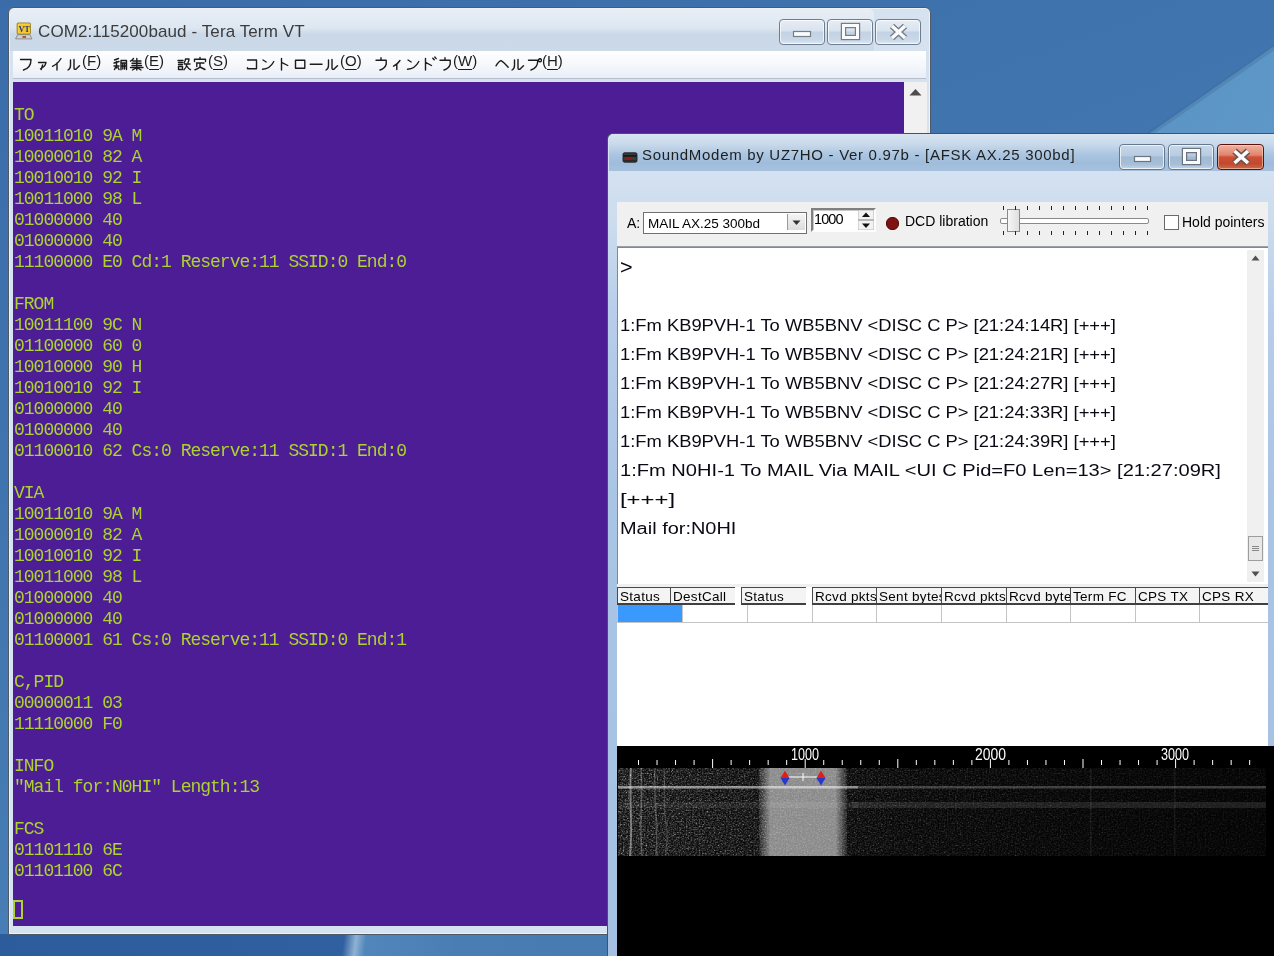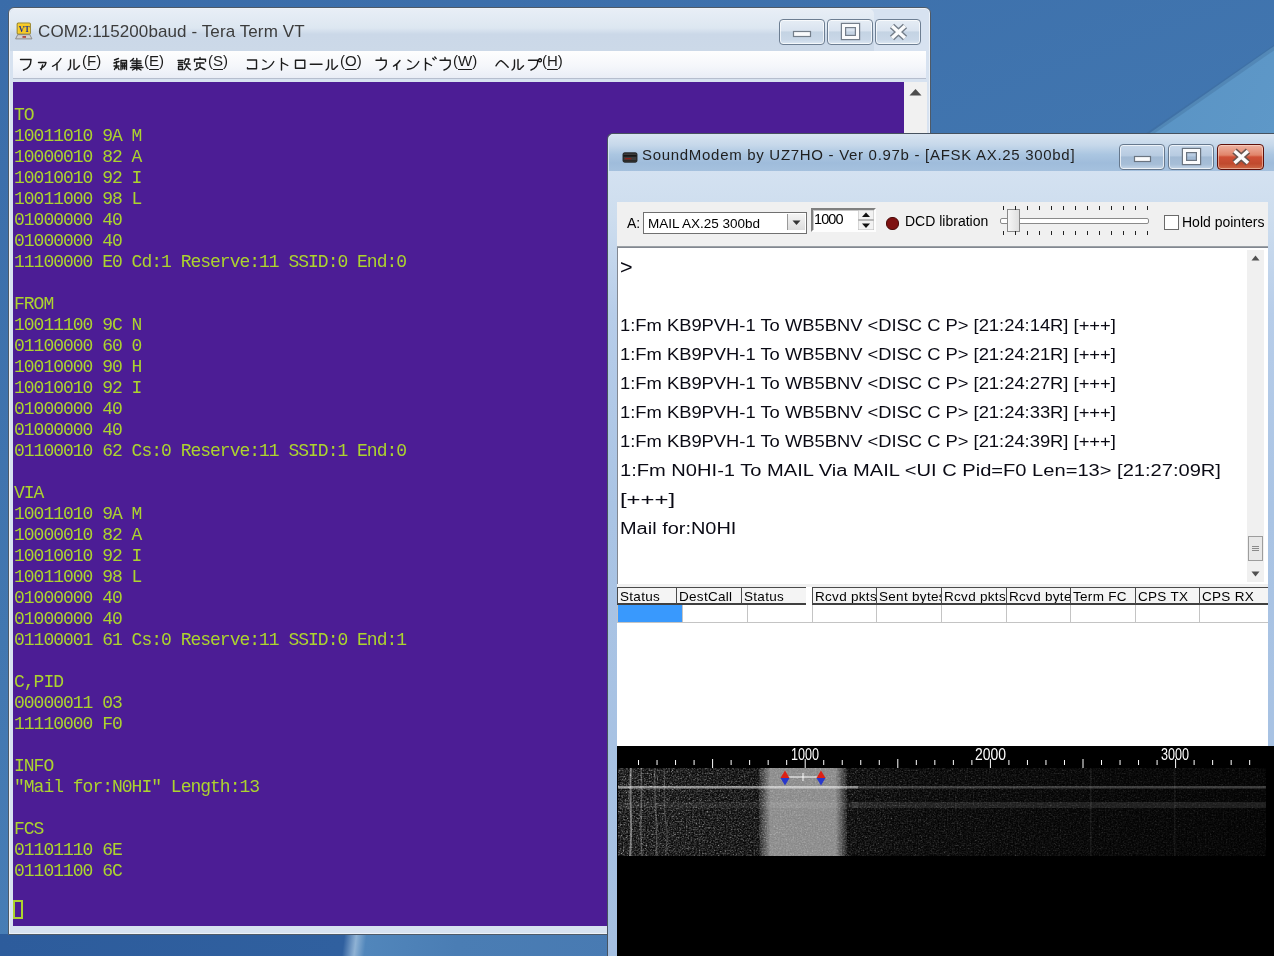--- a/index.html
+++ b/index.html
@@ -323,21 +323,21 @@
               <line x1="3" y1="13.5" x2="10" y2="13.5"></line>
             </g>
           </svg>
       </div>
     </div>
   </div>
   <div id="sm-gap" class="abs"></div>
   <div id="sm-table" class="abs">
       <div class="hc" style="left:0px;width:65px">Status</div>
       <div class="dc" style="left:0px;width:65px;background:#3999fd;"></div>
-      <div class="hc" style="left:59px;width:65px">DestCall</div>
+      <div class="hc" style="left:53px;width:65px">DestCall</div>
       <div class="dc" style="left:65px;width:65px;"></div>
       <div class="hc" style="left:124px;width:65px">Status</div>
       <div class="dc" style="left:130px;width:65px;"></div>
       <div class="hc" style="left:195px;width:64px">Rcvd pkts</div>
       <div class="dc" style="left:195px;width:64px;"></div>
       <div class="hc" style="left:259px;width:65px">Sent bytes</div>
       <div class="dc" style="left:259px;width:65px;"></div>
       <div class="hc" style="left:324px;width:65px">Rcvd pkts</div>
       <div class="dc" style="left:324px;width:65px;"></div>
       <div class="hc" style="left:389px;width:64px">Rcvd byte</div>

